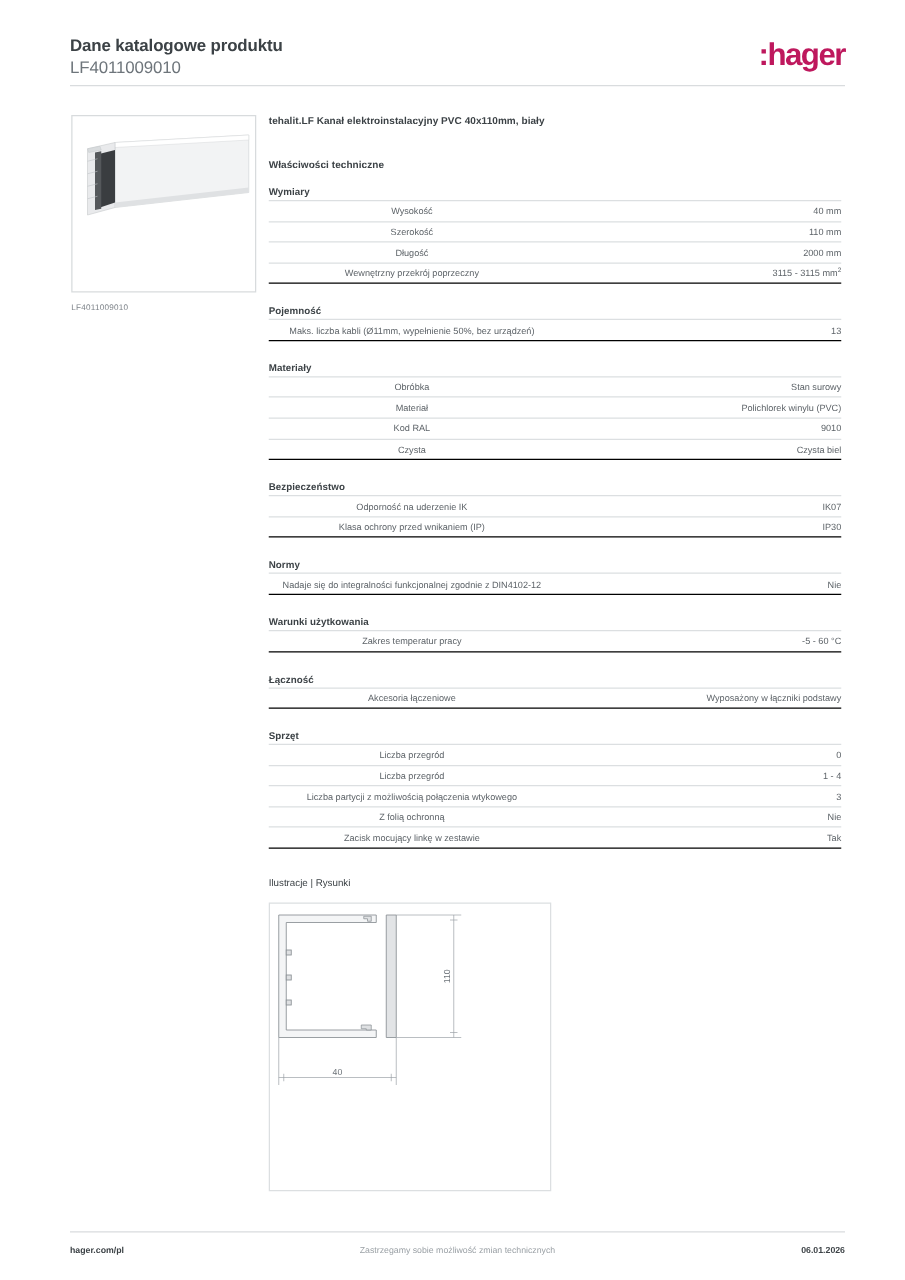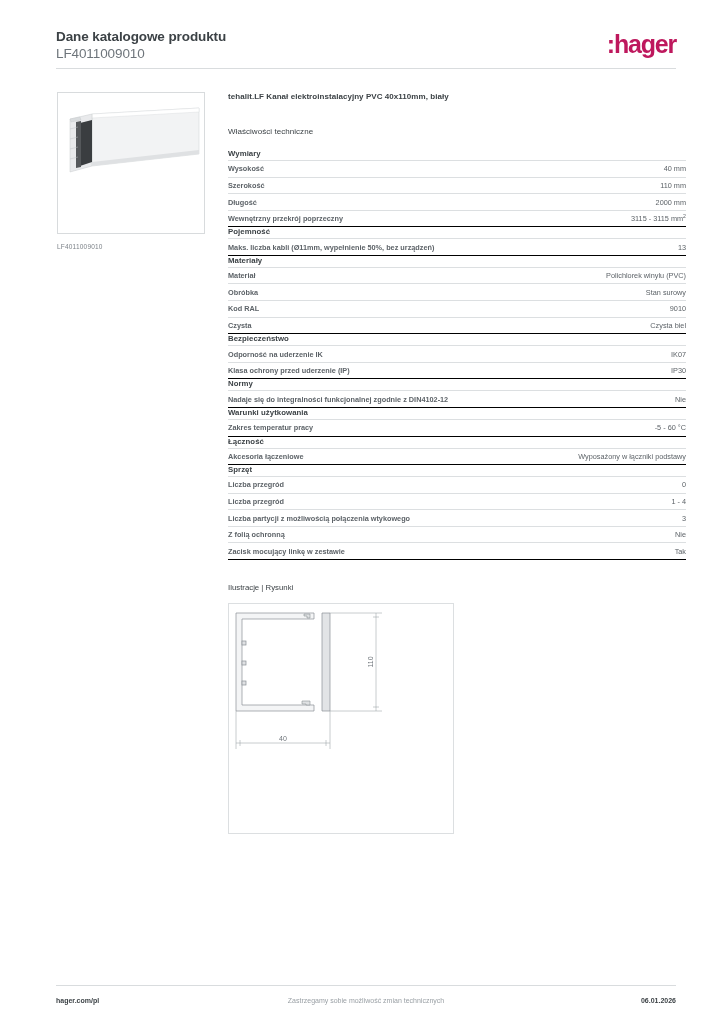--- a/index.html
+++ b/index.html
@@ -91,40 +91,40 @@
   .product-caption {
     margin-top: 9px;
     font-size: 6.5px;
     color: #7c8288;
     letter-spacing: 0.2px;
   }
 
   
   .content {
     position: absolute;
-    left: 228px;
+    left: 215px;
     top: 92px;
     width: 458px;
   }
   .product-name {
     font-size: 8px;
     font-weight: bold;
     color: #3c4246;
     letter-spacing: 0.05px;
     margin: 0 0 26px 0;
   }
   .section-title {
     font-size: 8px;
-    font-weight: normal;
+    font-weight: bold;
     color: #3c4246;
     margin: 0 0 13px 0;
     letter-spacing: 0.05px;
   }
   .group {
-    margin-bottom: 0;
+    margin-bottom: 17px;
   }
   .group-title {
     font-size: 7.8px;
     font-weight: bold;
     color: #3c4246;
     margin: 0 0 2px 0;
     letter-spacing: 0.05px;
   }
   table.spec {
     width: 100%;
@@ -137,21 +137,21 @@
   table.spec tr:last-child {
     border-bottom: 1px solid #000000;
   }
   table.spec td {
     font-size: 7.3px;
     color: #5d6368;
     padding: 3.4px 0 3.2px 0;
     line-height: 9px;
     vertical-align: bottom;
   }
-  table.spec td.label { text-align: left; font-weight: bold; }
+  table.spec td.label { text-align: center; }
   table.spec td.value { text-align: right; white-space: nowrap; }
   sup { font-size: 5.2px; vertical-align: super; line-height: 0; }
 
   
   .illus-wrap { margin-top: 23px; }
   .illus-title {
     font-size: 7.8px;
     font-weight: normal;
     color: #3c4246;
     margin: 0 0 11px 0;
@@ -277,48 +277,48 @@
                 <td class="value">13</td>
               </tr>
             </tbody>
           </table>
         </div>
         <div class="group">
           <div class="group-title">Materiały</div>
           <table class="spec">
             <tbody>
               <tr>
+                <td class="label">Obróbka</td>
+                <td class="value">Stan surowy</td>
+              </tr>
+              <tr>
                 <td class="label">Materiał</td>
                 <td class="value">Polichlorek winylu (PVC)</td>
               </tr>
               <tr>
-                <td class="label">Obróbka</td>
-                <td class="value">Stan surowy</td>
-              </tr>
-              <tr>
                 <td class="label">Kod RAL</td>
                 <td class="value">9010</td>
               </tr>
               <tr>
                 <td class="label">Czysta</td>
                 <td class="value">Czysta biel</td>
               </tr>
             </tbody>
           </table>
         </div>
         <div class="group">
           <div class="group-title">Bezpieczeństwo</div>
           <table class="spec">
             <tbody>
               <tr>
                 <td class="label">Odporność na uderzenie IK</td>
                 <td class="value">IK07</td>
               </tr>
               <tr>
-                <td class="label">Klasa ochrony przed uderzenie (IP)</td>
+                <td class="label">Klasa ochrony przed wnikaniem (IP)</td>
                 <td class="value">IP30</td>
               </tr>
             </tbody>
           </table>
         </div>
         <div class="group">
           <div class="group-title">Normy</div>
           <table class="spec">
             <tbody>
               <tr>

